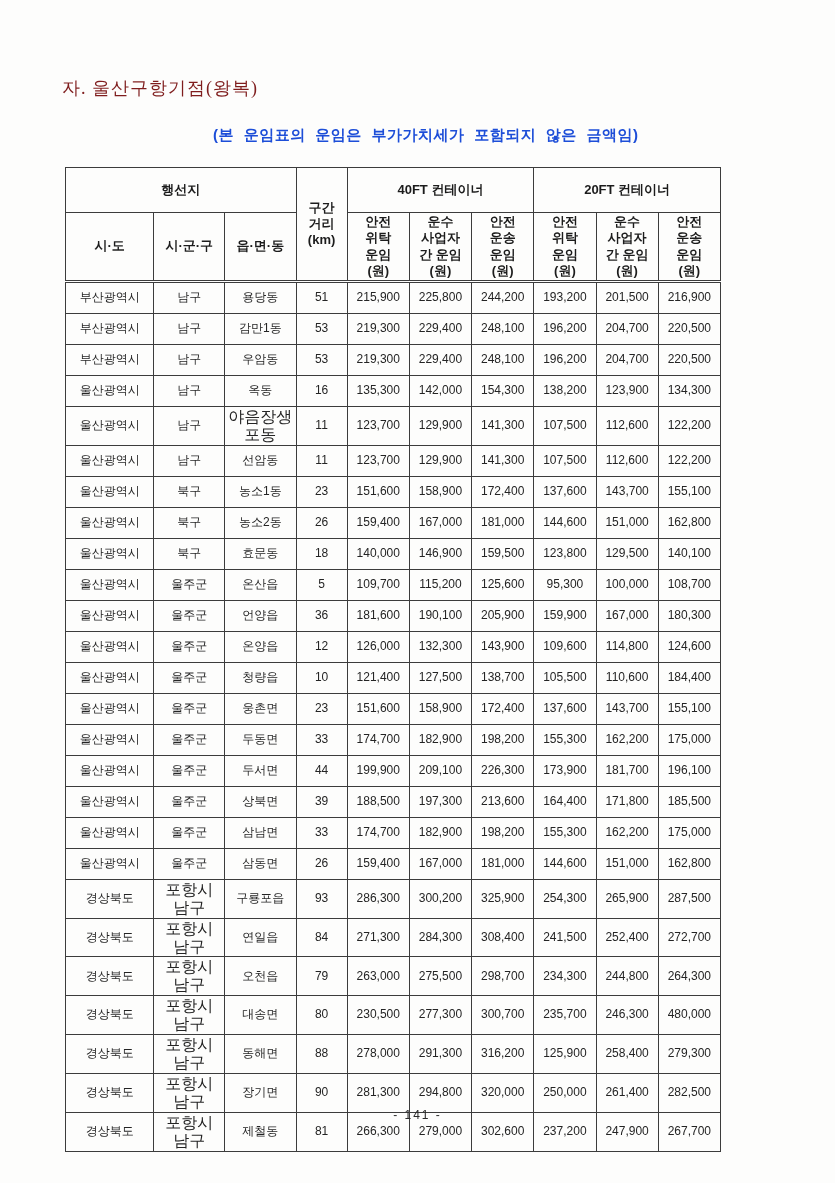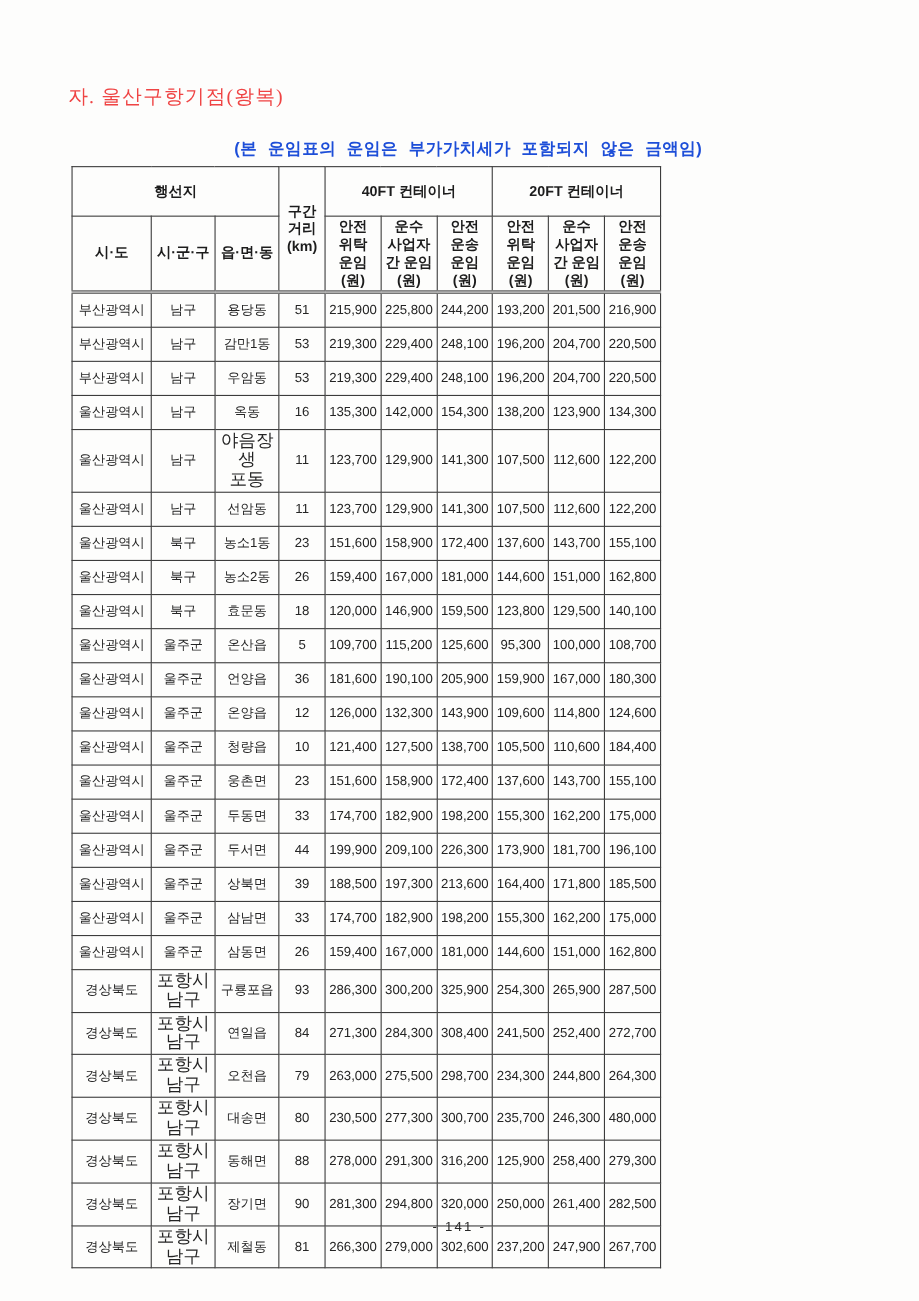--- a/index.html
+++ b/index.html
@@ -17,39 +17,39 @@
     color: #222;
     overflow: hidden;
   }
   .section-title {
     position: absolute;
     left: 62px;
     top: 76px;
     font-family: "Liberation Serif", "DejaVu Serif", serif;
     font-size: 18px;
     letter-spacing: 1px;
-    color: #ef4444;
+    color: #7f1d1d;
     white-space: nowrap;
   }
   .vat-note {
     position: absolute;
     left: 213px;
     top: 126px;
     font-size: 15px;
     font-weight: bold;
     word-spacing: 5px;
     letter-spacing: 0.5px;
     color: #1d4ed8;
     white-space: nowrap;
   }
   table.fare-table {
     position: absolute;
     left: 65px;
-    top: 151px;
-    width: 536px;
+    top: 167px;
+    width: 656px;
     border-collapse: collapse;
     table-layout: fixed;
     font-size: 12px;
     color: #242424;
   }
   table.fare-table col.c-sido  { width: 13.5%; }
   table.fare-table col.c-sgg   { width: 10.8%; }
   table.fare-table col.c-emd   { width: 10.9%; }
   table.fare-table col.c-dist  { width: 7.8%; }
   table.fare-table col.c-fare  { width: 9.5%; }
@@ -250,21 +250,21 @@
           <td>181,000</td>
           <td>144,600</td>
           <td>151,000</td>
           <td>162,800</td>
         </tr>
         <tr>
           <td>울산광역시</td>
           <td>북구</td>
           <td>효문동</td>
           <td>18</td>
-          <td>120,000</td>
+          <td>140,000</td>
           <td>146,900</td>
           <td>159,500</td>
           <td>123,800</td>
           <td>129,500</td>
           <td>140,100</td>
         </tr>
         <tr>
           <td>울산광역시</td>
           <td>울주군</td>
           <td>온산읍</td>

